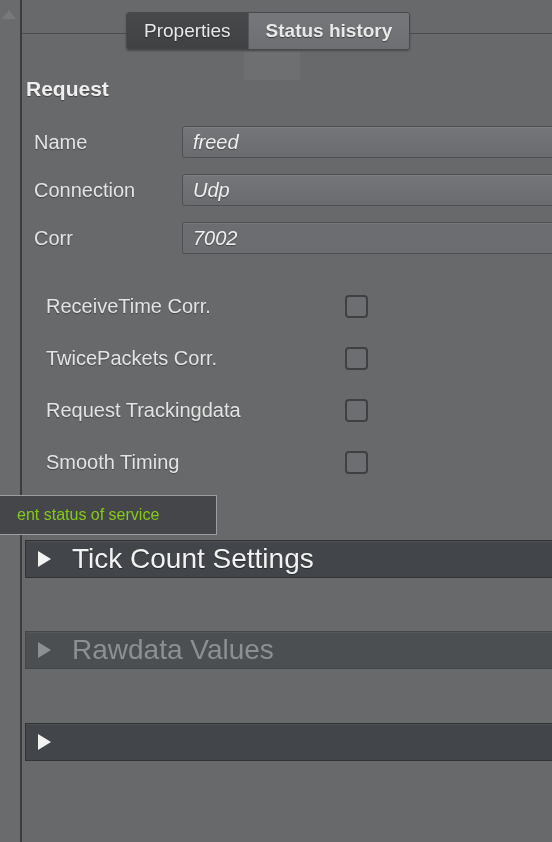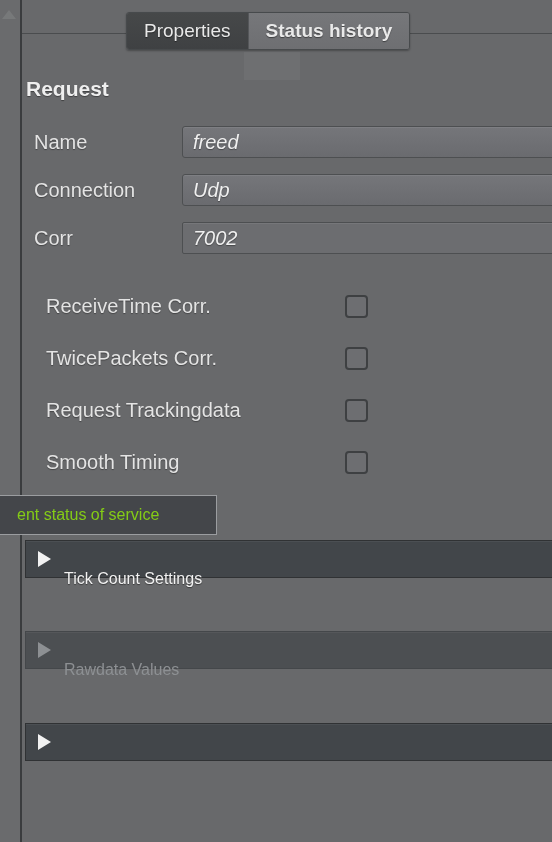--- a/index.html
+++ b/index.html
@@ -226,27 +226,26 @@
     width: 0; height: 0;
     border-top: 8px solid transparent;
     border-bottom: 8px solid transparent;
     border-left: 13px solid #f2f2f2;
   }
   .section.disabled .arrow {
     border-left-color: #8d9093;
   }
   .section .title {
     position: absolute;
-    left: 38px; top: 0;
+    left: 46px; top: 0;
     line-height: 36px;
-    font-size: 16px;
+    font-size: 28px;
     color: #f2f2f2;
     text-shadow: 0 1px 1px rgba(0,0,0,.45);
     white-space: nowrap;
-    margin-top: 20px;
   }
   .section.disabled .title {
     color: #8d9093;
     text-shadow: none;
   }
 </style>
 </head>
 <body>
 
 <div class="panel"></div>

